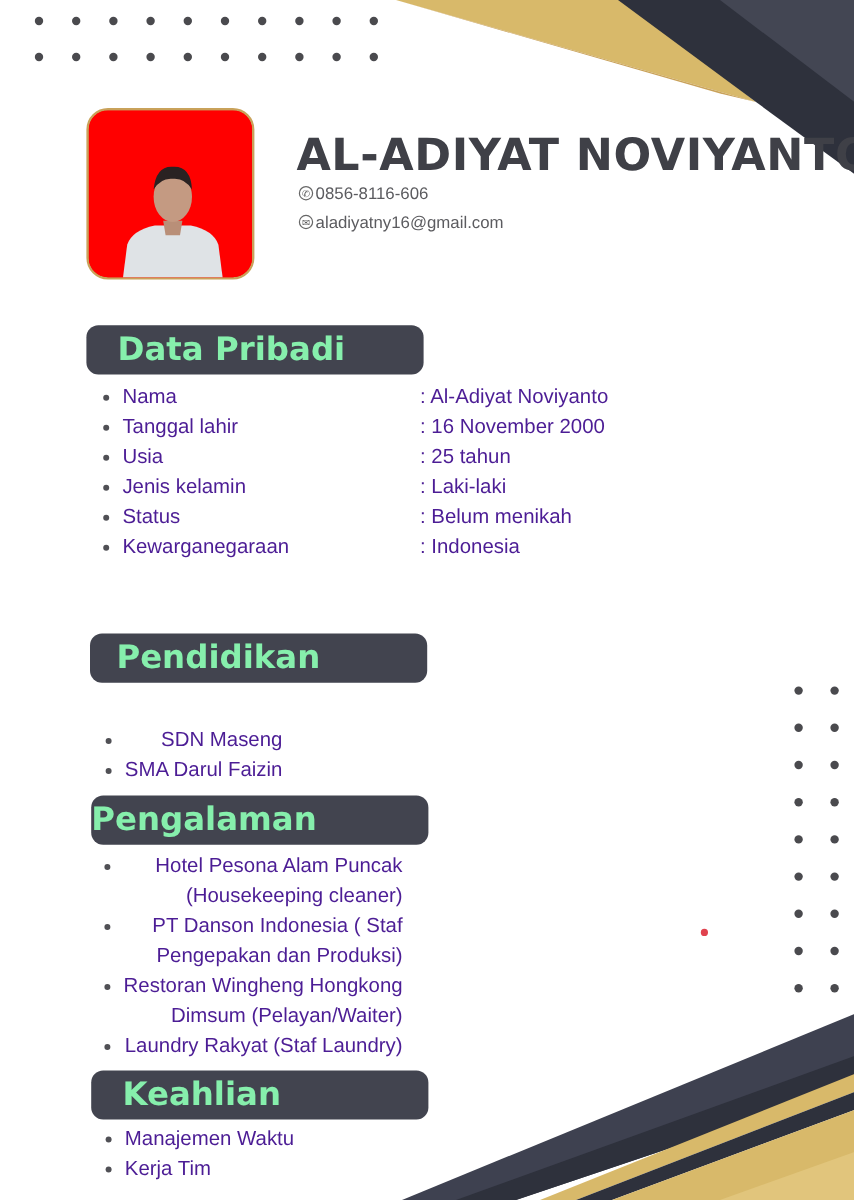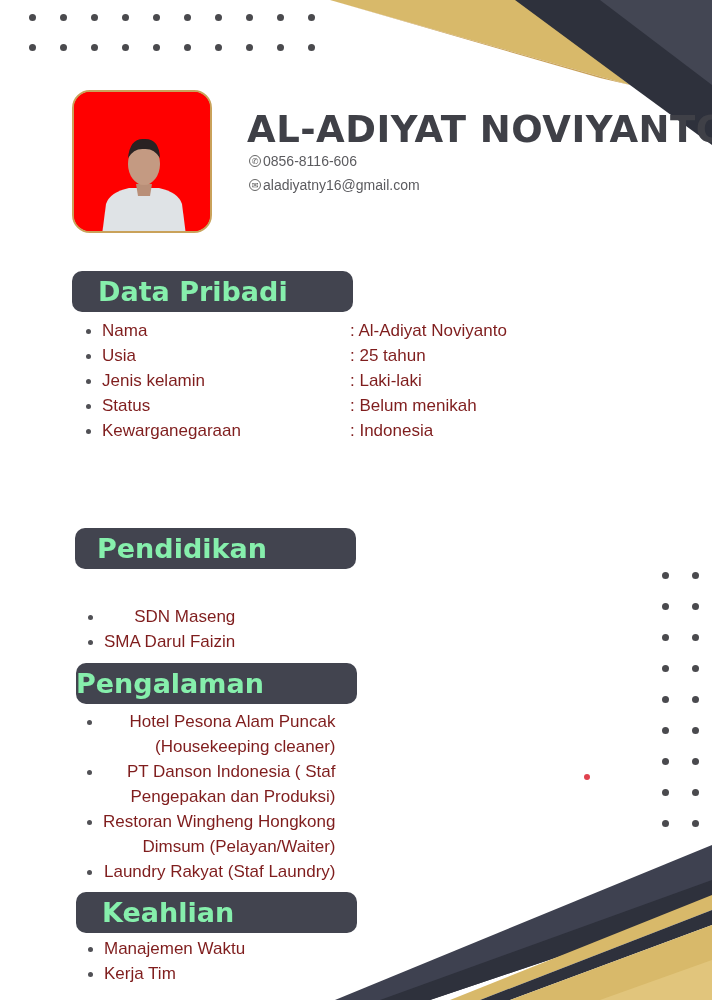--- a/index.html
+++ b/index.html
@@ -10,21 +10,21 @@
   .dots-top { left:29px; top:14px; grid-template-columns:repeat(10, 7px); column-gap:24px; row-gap:23px; }
   .dots-right { left:662px; top:572px; grid-template-columns:repeat(2, 7px); column-gap:23px; row-gap:24px; }
   .red-dot { position:absolute; left:584px; top:774px; width:6px; height:6px; border-radius:50%; background:#e0424e; }
   .photo { position:absolute; left:72px; top:90px; width:140px; height:143px; border-radius:18px; background:#ff0000; border:2px solid #c9a25a; overflow:hidden; box-sizing:border-box; }
   .name { position:absolute; left:247px; top:108px; font-size:37px; font-weight:bold; color:#3f4047; letter-spacing:0.5px; white-space:nowrap; font-family:"DejaVu Sans", sans-serif; }
   .contact { position:absolute; left:249px; font-size:14px; color:#5b5b5f; display:flex; align-items:center; gap:2px; white-space:nowrap; }
   .contact.phone { top:153px; }
   .contact.email { top:177px; }
   .cicon { width:12px; height:12px; border:1.2px solid #666; border-radius:50%; display:inline-flex; align-items:center; justify-content:center; font-size:8px; color:#555; box-sizing:border-box; }
   .section-head { position:absolute; left:72px; width:281px; height:41px; background:#42444f; border-radius:10px; color:#86efac; font-size:27px; font-weight:bold; box-sizing:border-box; display:flex; align-items:center; font-family:"DejaVu Sans", sans-serif; }
-  .list { position:absolute; left:84px; margin:0; padding:0; list-style:none; font-size:17px; color:#7f1d1d; }
+  .list { position:absolute; left:84px; margin:0; padding:0; list-style:none; font-size:17px; color:#4c1d95; }
   .list li { position:relative; padding-left:18px; line-height:25px; }
   .list li::before { content:""; position:absolute; left:2px; top:11px; width:5px; height:5px; border-radius:50%; background:#505055; }
   .kv-key { width:248px; display:inline-block; vertical-align:top; }
   .kv-val { display:inline-block; vertical-align:top; width:310px; }
 </style>
 </head>
 <body>
 
 <svg class="deco" viewBox="0 0 712 1000" xmlns="http://www.w3.org/2000/svg">
 
@@ -102,20 +102,21 @@
   <span>0856-8116-606</span>
 </div>
 <div class="contact email">
   <span class="cicon">✉</span>
   <span>aladiyatny16@gmail.com</span>
 </div>
 
 <div class="section-head" style="top:271px; padding-left:26px;">Data Pribadi</div>
 <ul class="list" style="top:318px;">
   <li><span class="kv-key">Nama</span><span class="kv-val">: Al-Adiyat Noviyanto</span></li>
+  <li><span class="kv-key">Tanggal lahir</span><span class="kv-val">: 16 November 2000</span></li>
   <li><span class="kv-key">Usia</span><span class="kv-val">: 25 tahun</span></li>
   <li><span class="kv-key">Jenis kelamin</span><span class="kv-val">: Laki-laki</span></li>
   <li><span class="kv-key">Status</span><span class="kv-val">: Belum menikah</span></li>
   <li><span class="kv-key">Kewarganegaraan</span><span class="kv-val">: Indonesia</span></li>
 </ul>
 
 <div class="section-head" style="top:528px; left:75px; padding-left:22px;">Pendidikan</div>
 <ul class="list" style="top:604px; left:86px;text-align:right;">
   <li>SDN Maseng</li>
   <li>SMA Darul Faizin</li>

